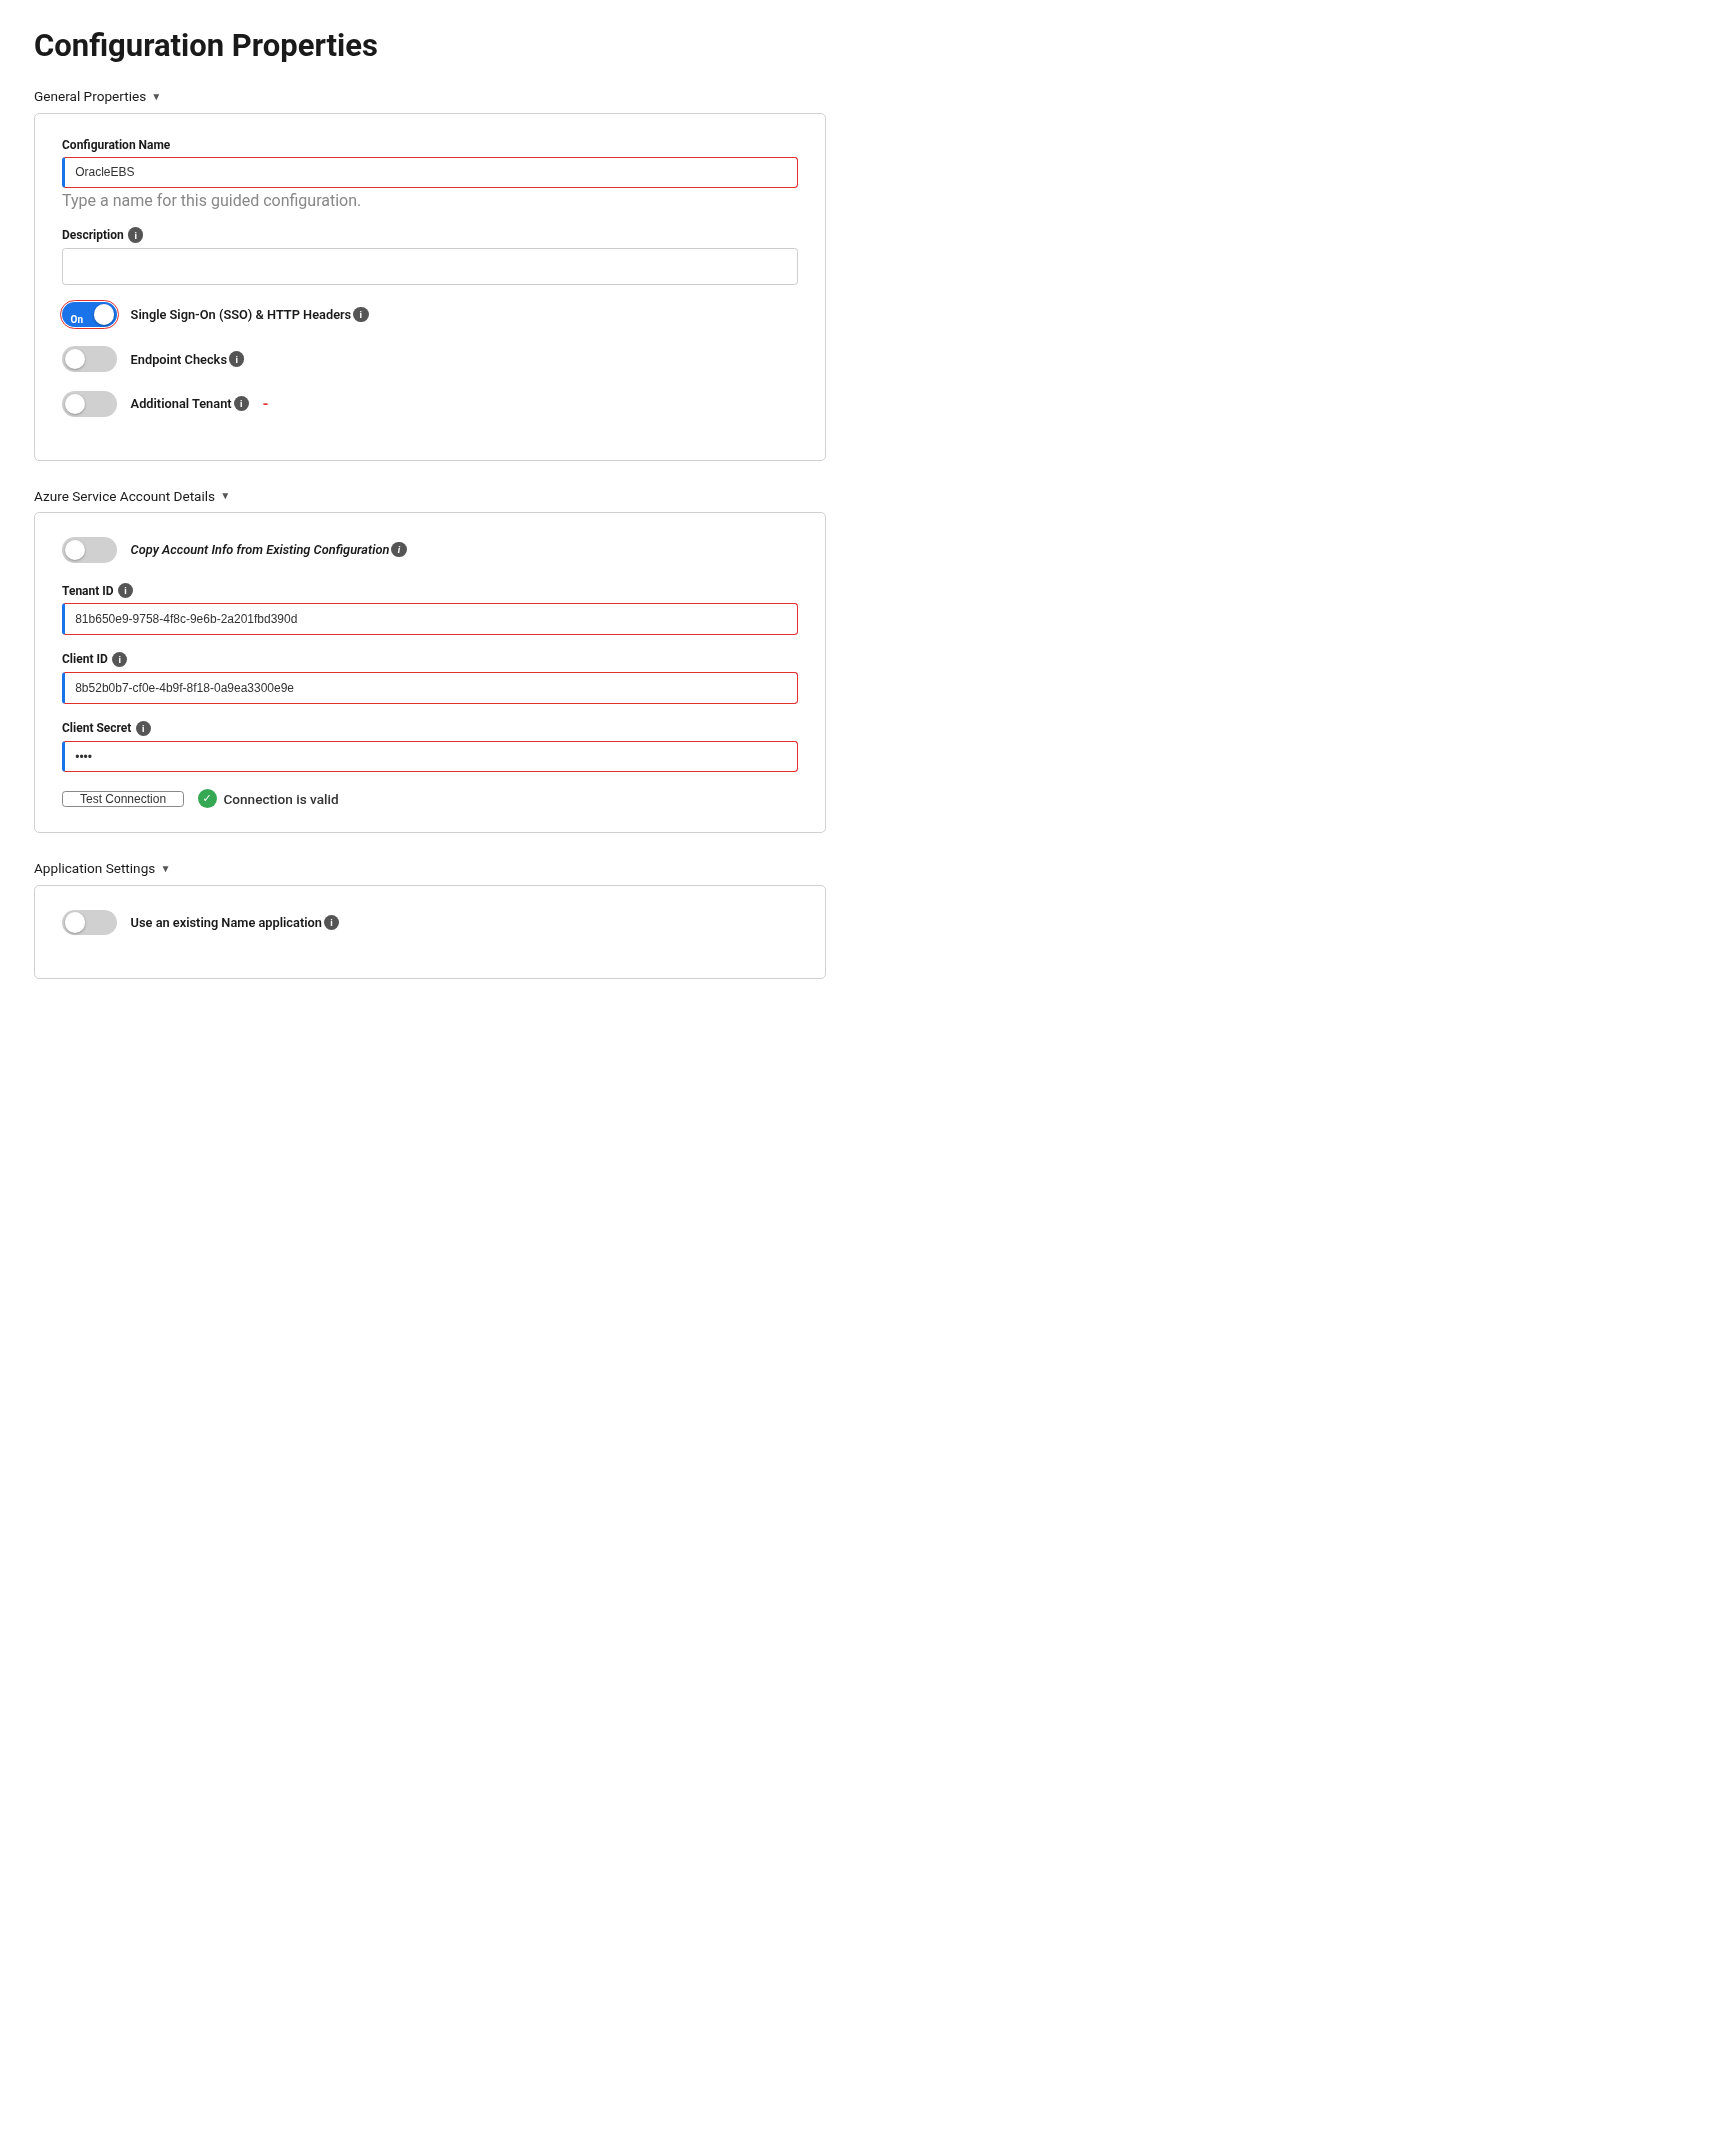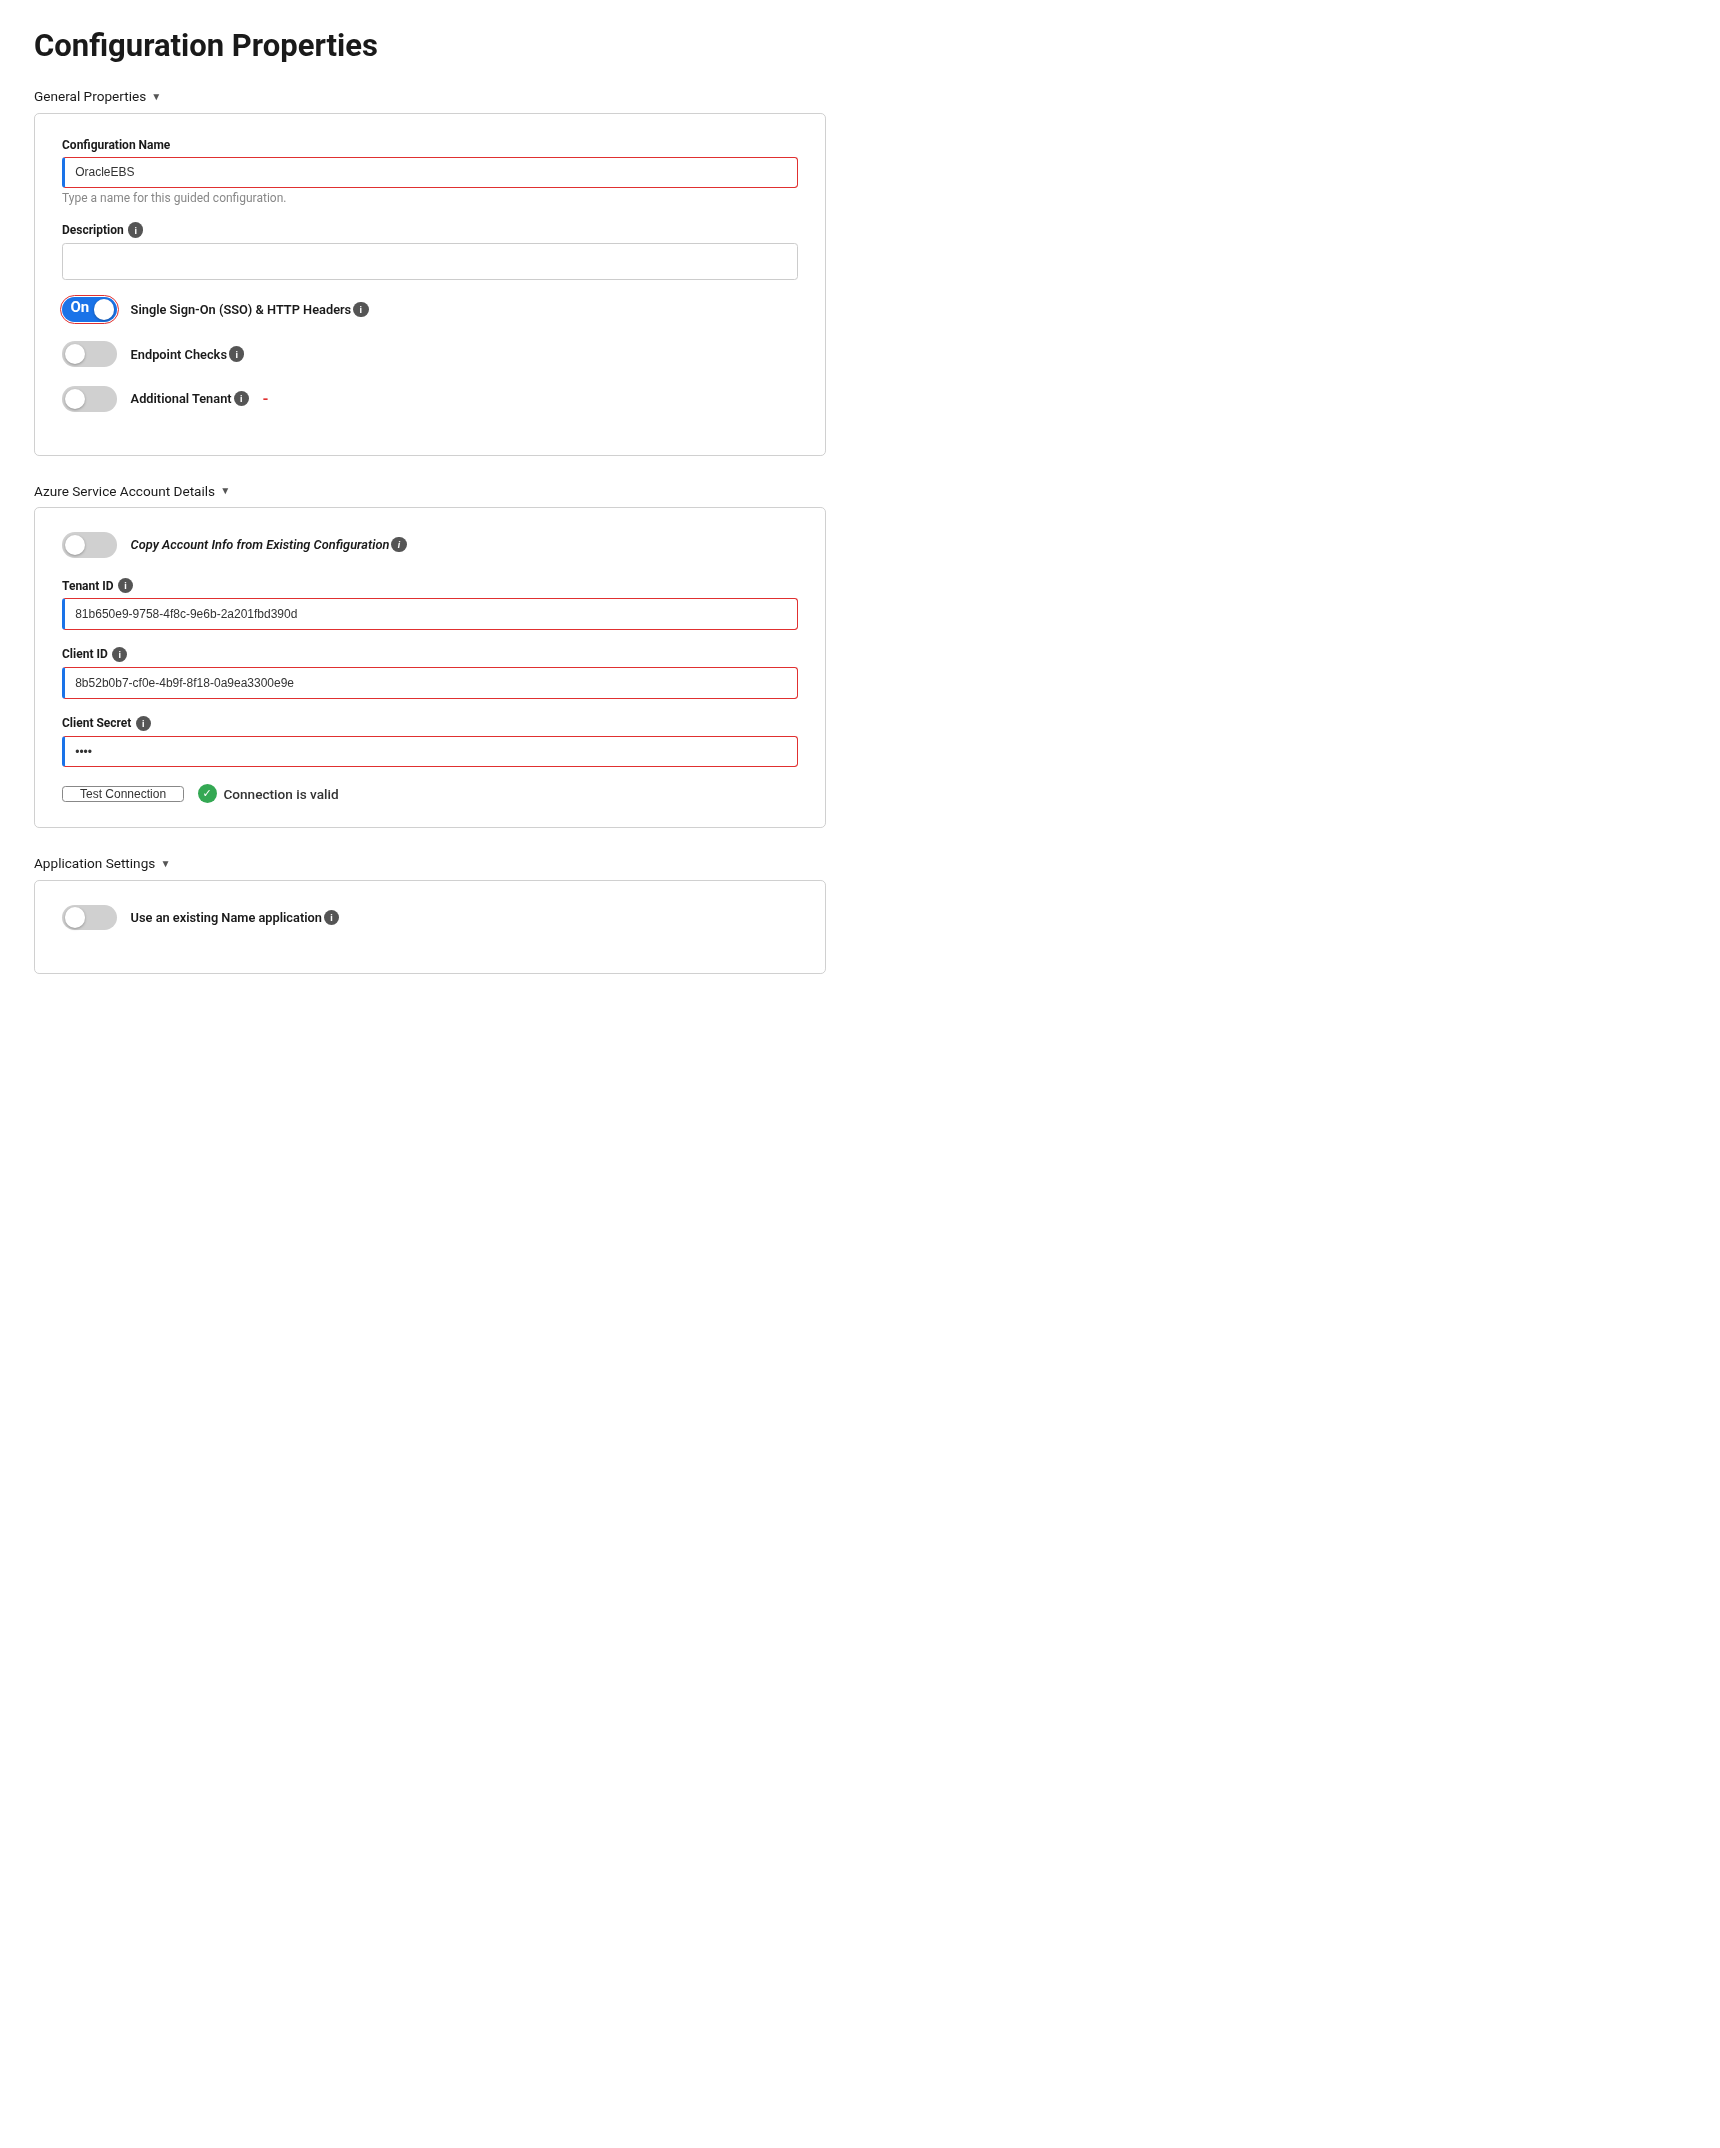--- a/index.html
+++ b/index.html
@@ -43,21 +43,21 @@
     .field-label {
       font-size: 12px;
       font-weight: 700;
       color: #1a1a1a;
       margin-bottom: 5.1px;
       display: flex;
       align-items: center;
       gap: 4.3px;
     }
     .field-hint {
-      font-size: 12px;
+      font-size: 16px;
       color: #888;
       margin-top: 3.4px;
     }
     .text-input {
       width: 100%;
       padding: 7.7px 10.2px;
       font-size: 12px;
       border: 0.9px solid #ccc;
       border-radius: 3.4px;
       color: #333;
@@ -122,24 +122,24 @@
       border-radius: 50%;
       background: white;
       top: 2.6px;
       transition: left 0.2s;
       box-shadow: 0 0.9px 2.6px rgba(0,0,0,0.3);
     }
     .toggle-track.on .toggle-thumb { left: 31.5px; }
     .toggle-track.off .toggle-thumb { left: 2.6px; }
     .toggle-text {
       position: absolute;
-      font-size: 15px;
+      font-size: 10px;
       font-weight: 700;
       color: white;
-      top: 1px;
+      top: 12px;
       left: 8.5px;
     }
     .toggle-switch.highlighted .toggle-track {
       outline: 1.7px solid #e03030;
       outline-offset: 1.7px;
     }
     
     .info-icon {
       display: inline-flex;
       align-items: center;

